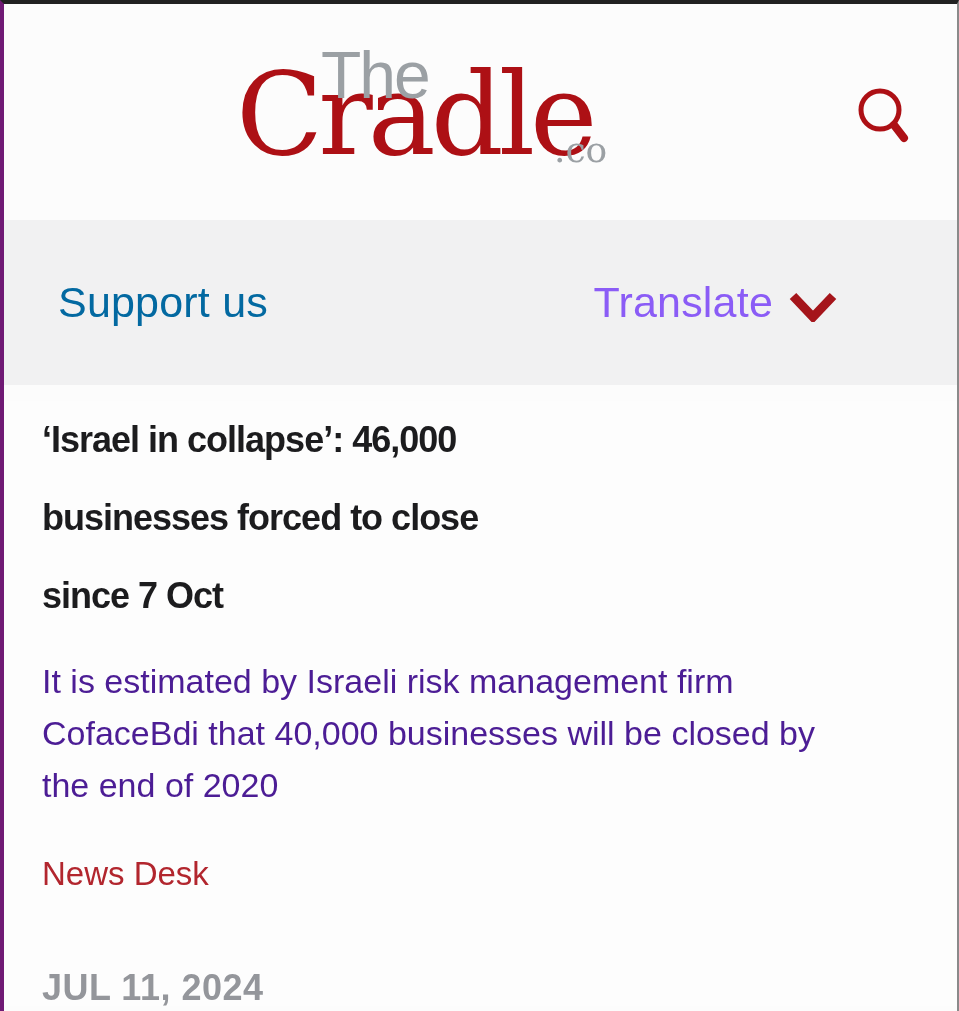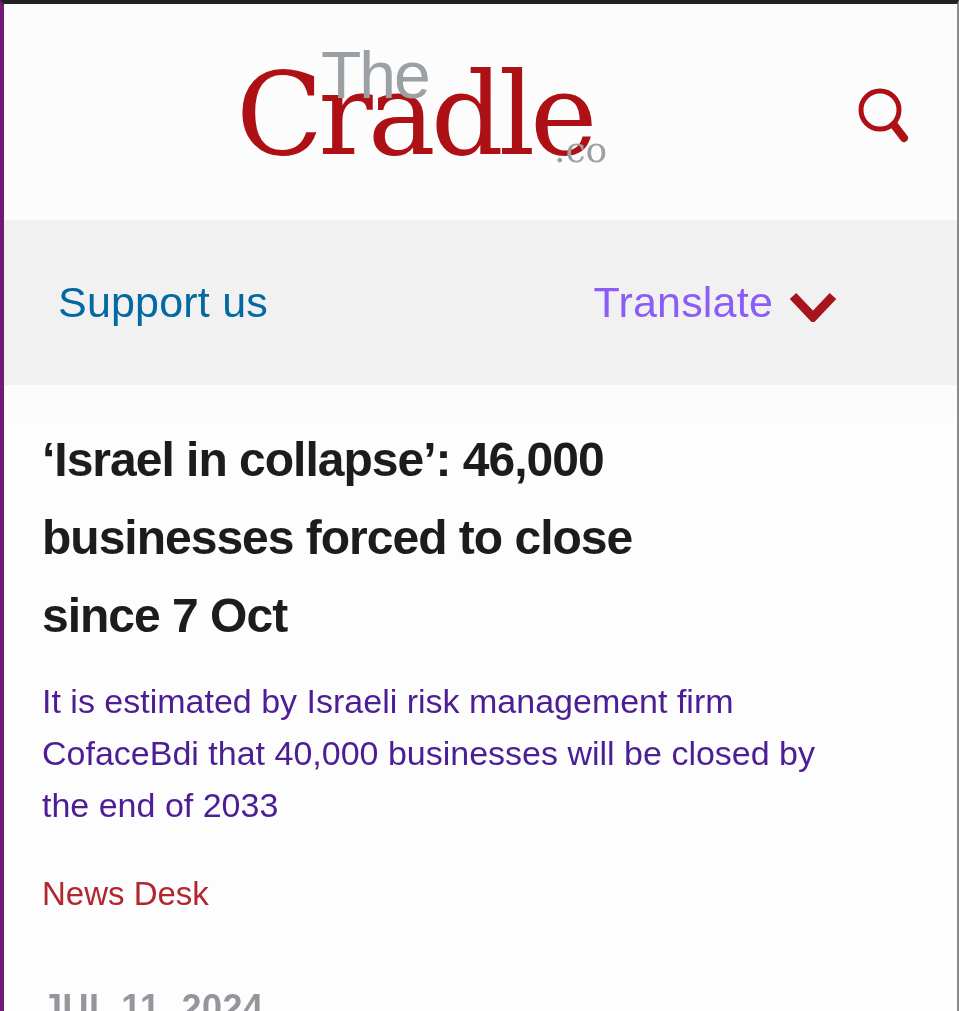--- a/index.html
+++ b/index.html
@@ -120,22 +120,22 @@
     letter-spacing: 0.2px;
   }
   .chevron-svg { display: block; margin-top: 8px; }
 
   
   .article {
     padding: 0 40px 0 38px;
     background: #fdfdfd;
   }
   .headline {
-    margin-top: 36px;
-    font-size: 48px;
+    margin-top: 16px;
+    font-size: 36px;
     line-height: 78px;
     font-weight: bold;
     letter-spacing: -1px;
   }
   .headline .hl-line { display: block; }
 
   .subtitle {
     margin-top: 20px;
     font-size: 34px;
     line-height: 52px;
@@ -208,21 +208,21 @@
 
     <h1 class="headline" style="color: rgb(28, 28, 30);">
       <span class="hl-line">‘Israel in collapse’: 46,000</span>
       <span class="hl-line">businesses forced to close</span>
       <span class="hl-line">since 7 Oct</span>
     </h1>
 
     <p class="subtitle" style="color: #4c1d95;">
       <span class="sub-line">It is estimated by Israeli risk management firm</span>
       <span class="sub-line">CofaceBdi that 40,000 businesses will be closed by</span>
-      <span class="sub-line">the end of 2033</span>
+      <span class="sub-line">the end of 2020</span>
     </p>
 
     <a class="author-link" style="color: rgb(178, 38, 46);">News Desk</a>
 
     <div class="article-date" style="color: rgb(148, 150, 155);">JUL 11, 2024</div>
 
   </main>
 
 </div>
 

